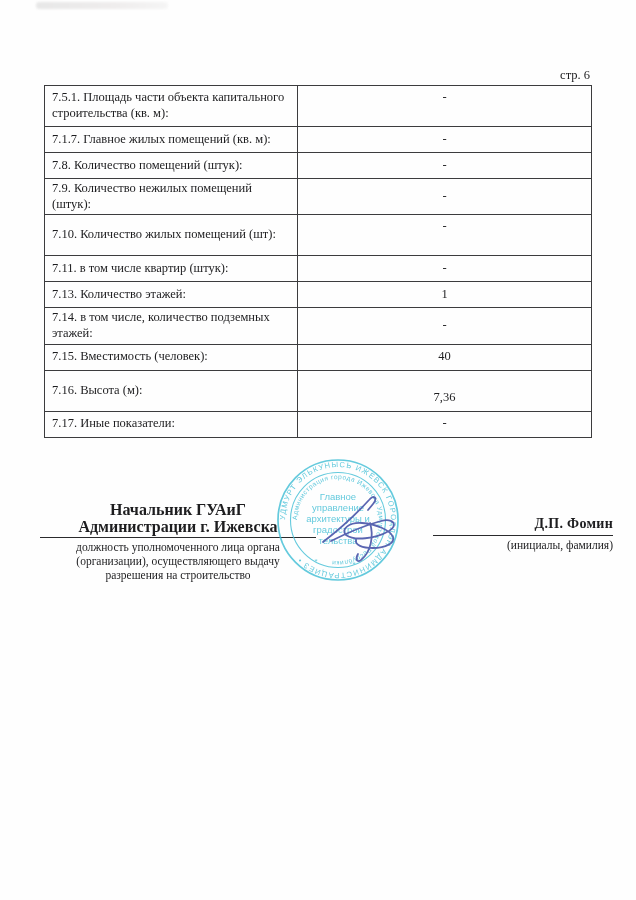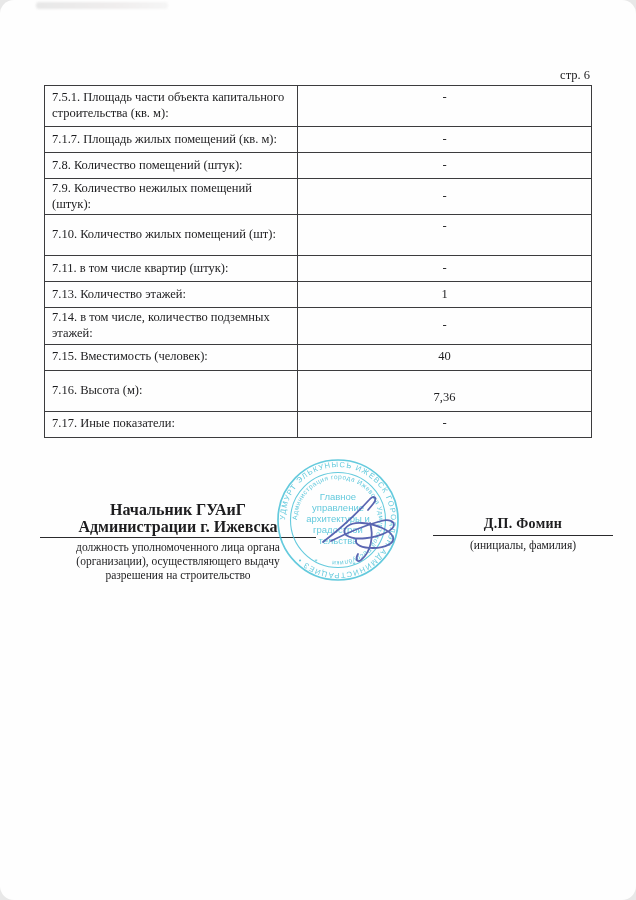--- a/index.html
+++ b/index.html
@@ -9,21 +9,20 @@
   }
   .page {
     position: relative;
     width: 636px;
     height: 900px;
     margin: 0 auto;
     background: #fefefe;
     overflow: hidden;
     font-family: "Liberation Serif", "DejaVu Serif", serif;
     color: #1d1d1f;
-    border-radius: 14px;
   }
   .scan-smudge {
     position: absolute;
     left: 36px;
     top: 2px;
     width: 132px;
     height: 7px;
     background: linear-gradient(90deg, #9a9a9a, #bdb3b3 60%, #d8d8d8);
     opacity: 0.22;
     filter: blur(1px);
@@ -88,21 +87,21 @@
   }
   .sig-caption {
     font-size: 11.5px;
     line-height: 14px;
   }
   .sig-right {
     position: absolute;
     left: 433px;
     top: 514px;
     width: 180px;
-    text-align: center;
+    text-align: right;
   }
   .sig-right .name {
     font-weight: bold;
     font-size: 14px;
     line-height: 19px;
     letter-spacing: 0.3px;
   }
   .stamp-layer {
     position: absolute;
     left: 260px;
@@ -121,21 +120,21 @@
 
   <div class="page-number">стр. 6</div>
 
   <table class="permit">
     <tbody>
         <tr>
       <td class="lbl">7.5.1. Площадь части объекта капитального строительства (кв. м):</td>
       <td class="val">-</td>
     </tr>
         <tr>
-      <td class="lbl">7.1.7. Площадь жилых помещений (кв. м):</td>
+      <td class="lbl">7.1.7. Главное жилых помещений (кв. м):</td>
       <td class="val">-</td>
     </tr>
         <tr>
       <td class="lbl">7.8. Количество помещений (штук):</td>
       <td class="val">-</td>
     </tr>
         <tr>
       <td class="lbl">7.9. Количество нежилых помещений (штук):</td>
       <td class="val">-</td>
     </tr>

